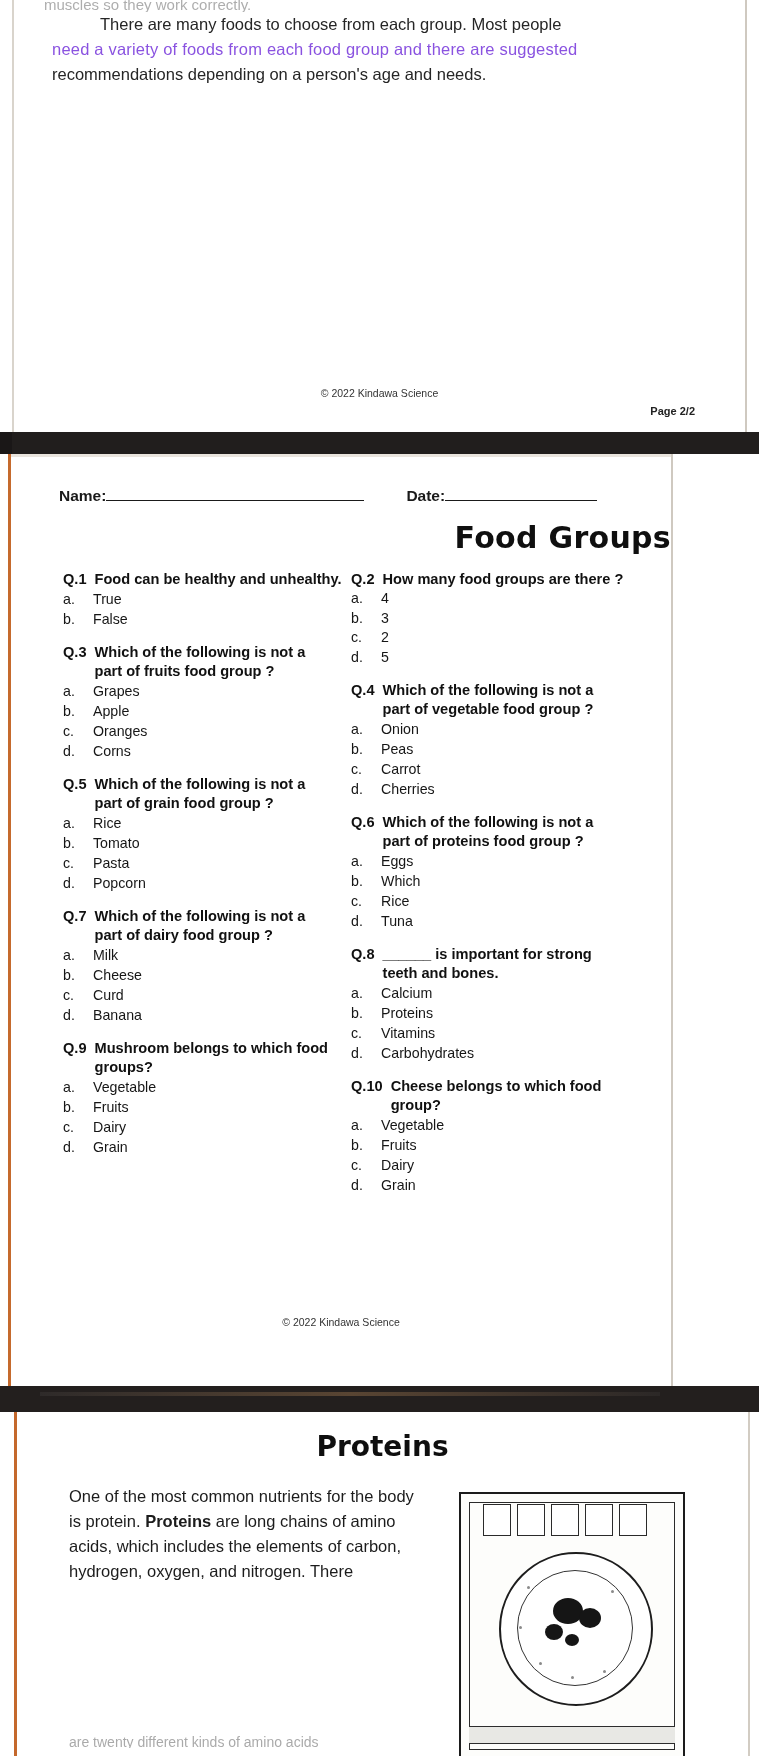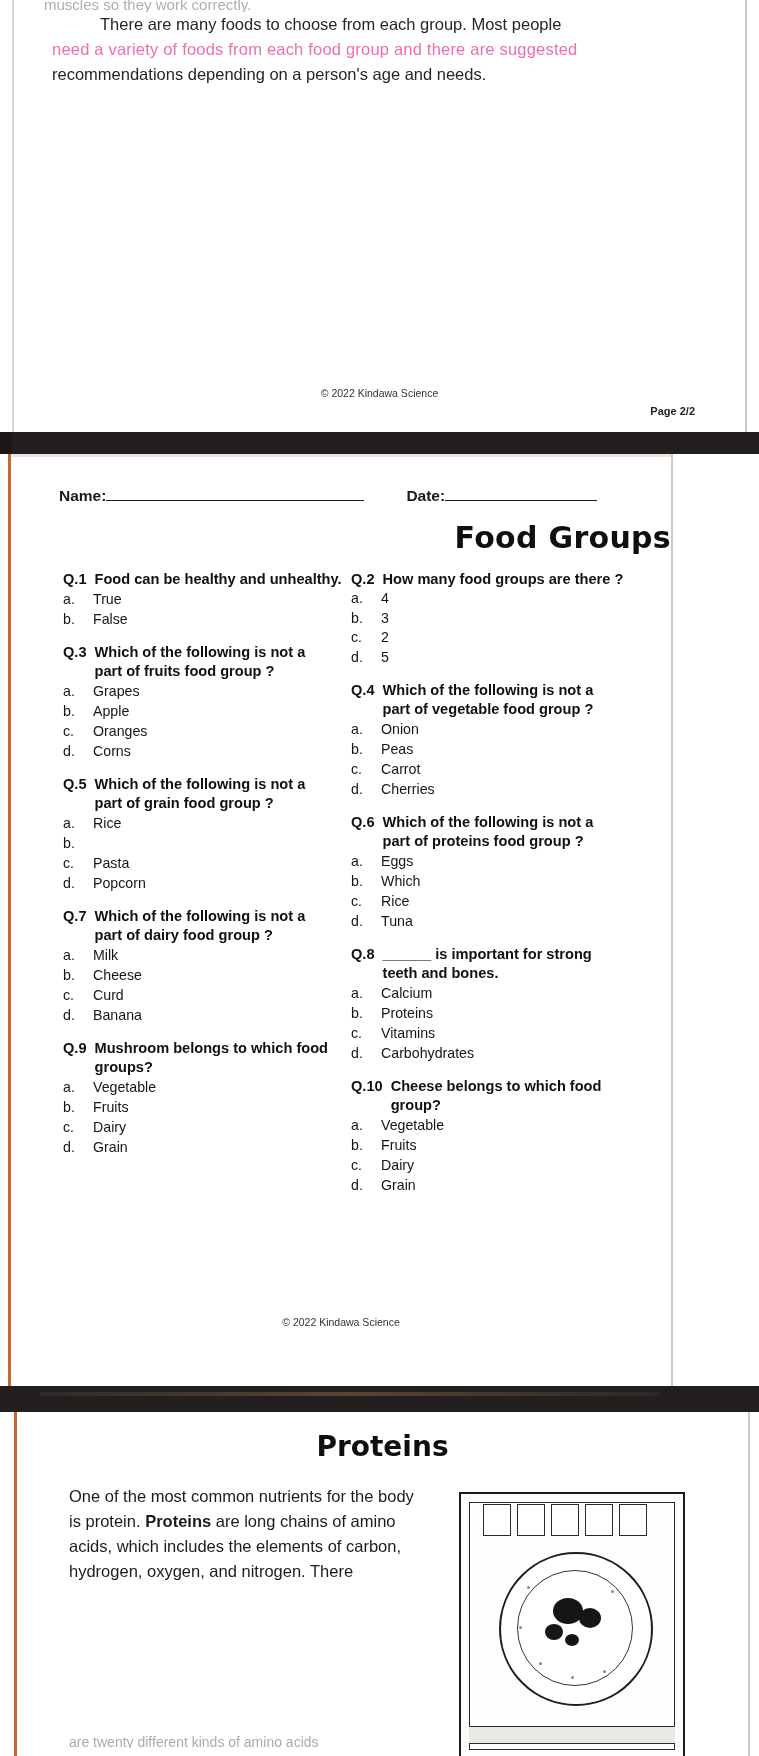--- a/index.html
+++ b/index.html
@@ -43,21 +43,21 @@
   .intro-para {
     position: absolute;
     left: 38px;
     top: 12px;
     width: 640px;
     font-size: 16.5px;
     line-height: 25px;
     color: #262626;
   }
   .intro-para .indent { display:inline-block; width: 48px; }
-  .faded { color: #ec4899; letter-spacing: .2px; opacity: .8; }
+  .faded { color: #6d28d9; letter-spacing: .2px; opacity: .8; }
 
   .copyright-1 {
     position: absolute;
     left: 0; right: 0;
     top: 387px;
     text-align: center;
     font-size: 10.5px;
     color: #333;
   }
   .page-num {
@@ -365,20 +365,21 @@
         <div class="q-head">
           <span class="q-num">Q.5</span>
           <span class="q-text"><span>Which of the following is not a</span><span class="cont">part of grain food group ?</span></span>
         </div>
         <div class="opt">
             <span class="opt-key">a.</span>
             <span class="opt-val">Rice</span>
           </div>
         <div class="opt">
             <span class="opt-key">b.</span>
+            <span class="opt-val">Tomato</span>
           </div>
         <div class="opt">
             <span class="opt-key">c.</span>
             <span class="opt-val">Pasta</span>
           </div>
         <div class="opt">
             <span class="opt-key">d.</span>
             <span class="opt-val">Popcorn</span>
           </div>
       </div>

